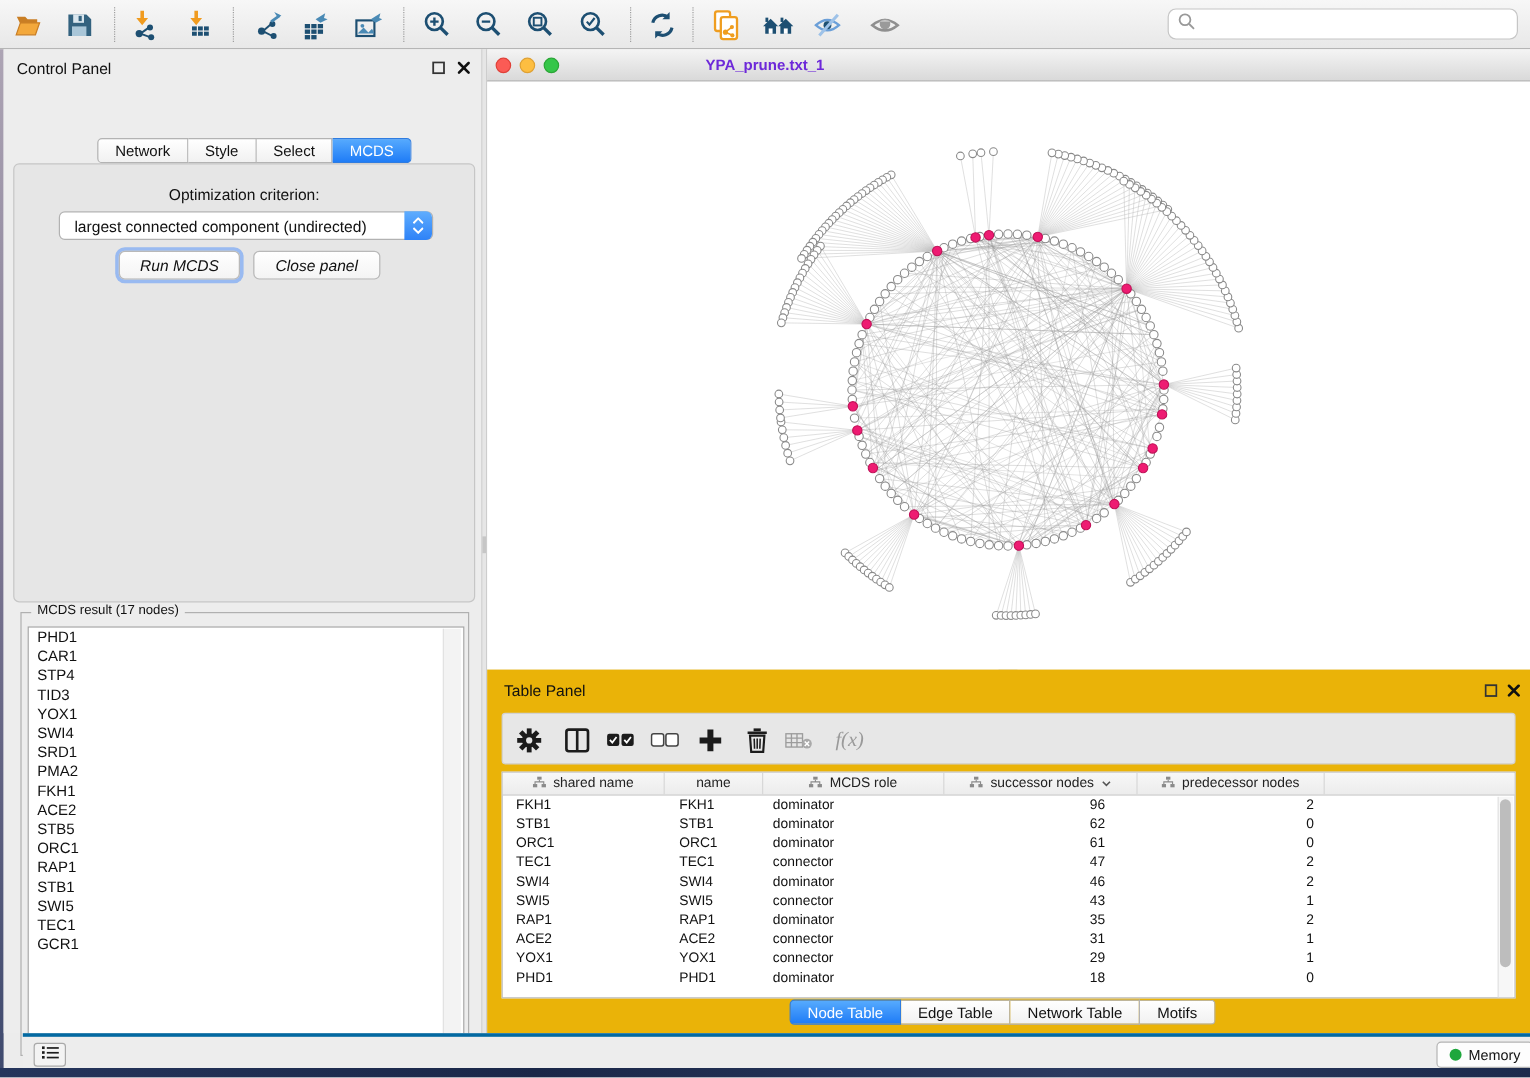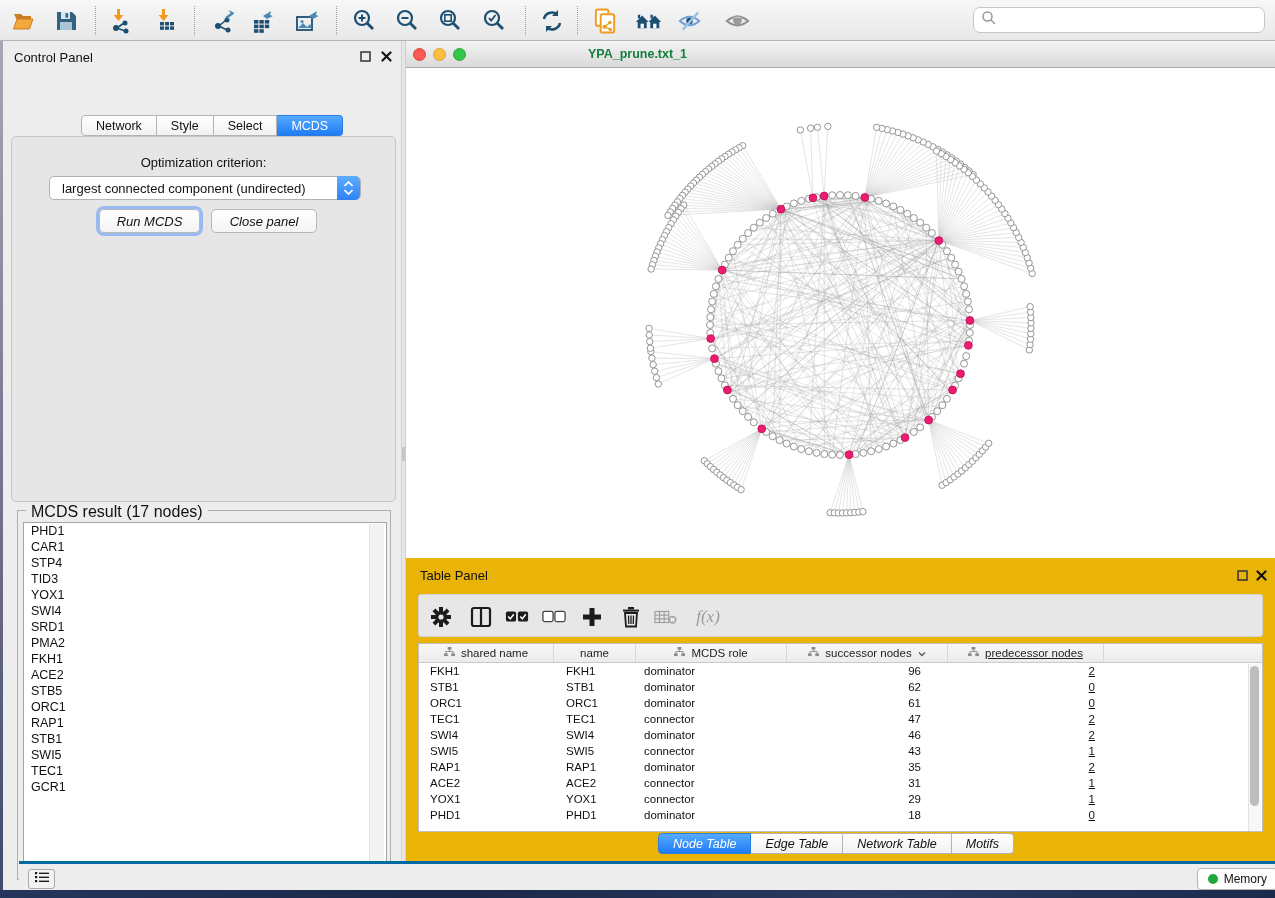--- a/index.html
+++ b/index.html
@@ -28,52 +28,52 @@
   .seg-tab:last-child { border-radius:0 4px 4px 0; }
   .seg-tab.active { background:linear-gradient(#56aafe,#1f7cf6); color:#fff; border-color:#2f7ce0; }
   #cp-body { position:absolute; left:8px; top:95px; width:385px; height:366px; background:#e6e6e6; border:1px solid #c6c6c6; border-radius:5px; }
   #opt-label { position:absolute; left:0; top:18px; width:100%; text-align:center; font-size:13px; }
   #opt-select { position:absolute; left:37px; top:39px; width:312px; height:24px; background:#fff; border:1px solid #b2b2b2; border-radius:5px; display:flex; align-items:center; font-size:13px; padding-left:12px; }
   #opt-stepper { position:absolute; right:0; top:-1px; width:23px; height:24px; background:linear-gradient(#5fadfe,#2e82f7); border-radius:0 5px 5px 0; display:flex; flex-direction:column; align-items:center; justify-content:center; gap:2px; }
   .cp-btn { position:absolute; top:72px; height:24px; background:linear-gradient(#ffffff,#f4f4f4); border:1px solid #b9b9b9; border-radius:5px; font-size:13px; display:flex; align-items:center; justify-content:center;font-style:italic; }
   #run-btn { left:87px; width:101px; box-shadow:0 0 0 3px rgba(90,150,250,.55); }
   #close-btn { left:199px; width:106px; }
   #mcds-group { position:absolute; left:14px; top:469px; width:374px; height:370px; border:1px solid #b0b0b0; background:#ededed; }
-  #mcds-legend { position:absolute; left:8px; top:-8px; background:#ededed; padding:0 5px; font-size:16px; }
+  #mcds-legend { position:absolute; left:8px; top:-8px; background:#ededed; padding:0 5px; font-size:11px; }
   #mcds-list { position:absolute; left:5px; top:11px; width:364px; height:353px; background:#fff; border:1px solid #a5a5a5; overflow:hidden; }
   .mcds-item { height:16px; line-height:16px; font-size:12.5px; padding-left:7px; }
   #mcds-scroll { position:absolute; right:2px; top:1px; width:15px; height:351px; background:#f3f3f3; border-left:1px solid #e2e2e2; }
 
   
   #v-split { left:401px; top:41px; width:5px; height:820px; background:#e6e6e6; border-left:1px solid #d2d2d2; border-right:1px solid #cdcdcd; }
   #v-split-handle { position:absolute; left:0; top:406px; width:3px; height:14px; background:#c6c6c6; }
   #h-split-handle { left:831px; top:558px; width:18px; height:4px; background:#d9d9d9; border-radius:2px; }
 
   
   #net-titlebar { left:406px; top:41px; width:869px; height:27px; background:linear-gradient(#f4f4f4,#d9d9d9); border-bottom:1px solid #a8a8a8; }
   .light { position:absolute; top:48px; width:13px; height:13px; border-radius:50%; }
-  #net-title { position:absolute; left:0; top:47px; width:100%; text-align:center; font-size:12.5px; font-weight:600; color:#15803d; }
+  #net-title { position:absolute; left:0; top:47px; width:100%; text-align:center; font-size:12.5px; font-weight:600; color:#6d28d9; }
   #net-canvas { left:406px; top:68px; width:869px; height:490px; background:#fff; }
 
   
   #table-panel { left:406px; top:558px; width:869px; height:303px; background:#eab308; }
   #tp-toolbar { position:absolute; left:12px; top:36px; width:845px; height:43px; background:#e7e7e7; border:1px solid #d2d2d2; border-radius:3px; }
   .tp-ico { position:absolute; top:10px; width:24px; height:24px; display:flex; align-items:center; justify-content:center; }
   #fx-label { font-family:"Liberation Serif",serif; font-style:italic; font-size:17px; color:#9a9a9a; }
   #tbl { position:absolute; left:12px; top:85px; width:845px; height:189px; background:#fff; border:1px solid #bfbfbf; }
   #tbl-header { display:flex; height:19px; background:linear-gradient(#f7f7f7,#ececec); border-bottom:1px solid #c9c9c9; }
   .hcell { display:flex; align-items:center; justify-content:center; gap:6px; border-right:1px solid #d8d8d8; font-size:11.5px; color:#222; }
   .tbl-row { display:flex; height:16px; align-items:center; }
   .cell { font-size:11.5px; white-space:nowrap; overflow:hidden; }
-  .col-0{width:135px;} .col-1{width:82px;} .col-2{width:151px;} .col-3{width:161px;} .col-4{width:156px;text-decoration:underline;} .col-5{flex:1;}
+  .col-0{width:135px;} .col-1{width:82px;} .col-2{width:151px;} .col-3{width:161px;} .col-4{width:156px;} .col-5{flex:1;}
   .cell.col-0{padding-left:11px;} .cell.col-1{padding-left:12px;} .cell.col-2{padding-left:8px;}
   .cell.col-3{text-align:right;padding-right:27px;} .cell.col-4{text-align:right;padding-right:9px;}
   #tbl-scroll { position:absolute; right:1px; top:20px; width:13px; height:167px; background:#f7f7f7; border-left:1px solid #e2e2e2; }
   #tbl-thumb { position:absolute; left:1px; top:2px; width:9px; height:140px; background:#bdbdbd; border-radius:5px; }
-  #tp-tabs { position:absolute; left:252px; top:275px; height:21px; display:flex;font-style:italic; }
+  #tp-tabs { position:absolute; left:252px; top:275px; height:21px; display:flex; }
 
   
   #status-bar { left:19px; top:861px; width:1272px; height:29px; background:#ededed; border-top:3px solid #0369a1; }
   #list-btn { position:absolute; left:9px; top:5px; width:27px; height:20px; background:#f3f3f3; border:1px solid #a9a9a9; border-radius:3px; display:flex; align-items:center; justify-content:center; }
   #memory-btn { position:absolute; right:13px; top:4px; height:22px; background:#fdfdfd; border:1px solid #b4b4b4; border-radius:4px; display:flex; align-items:center; gap:6px; padding:0 10px; font-size:12px; }
   #memory-dot { width:10px; height:10px; border-radius:50%; background:#1ea73c; }
 </style>
 </head>
 <body>
 

